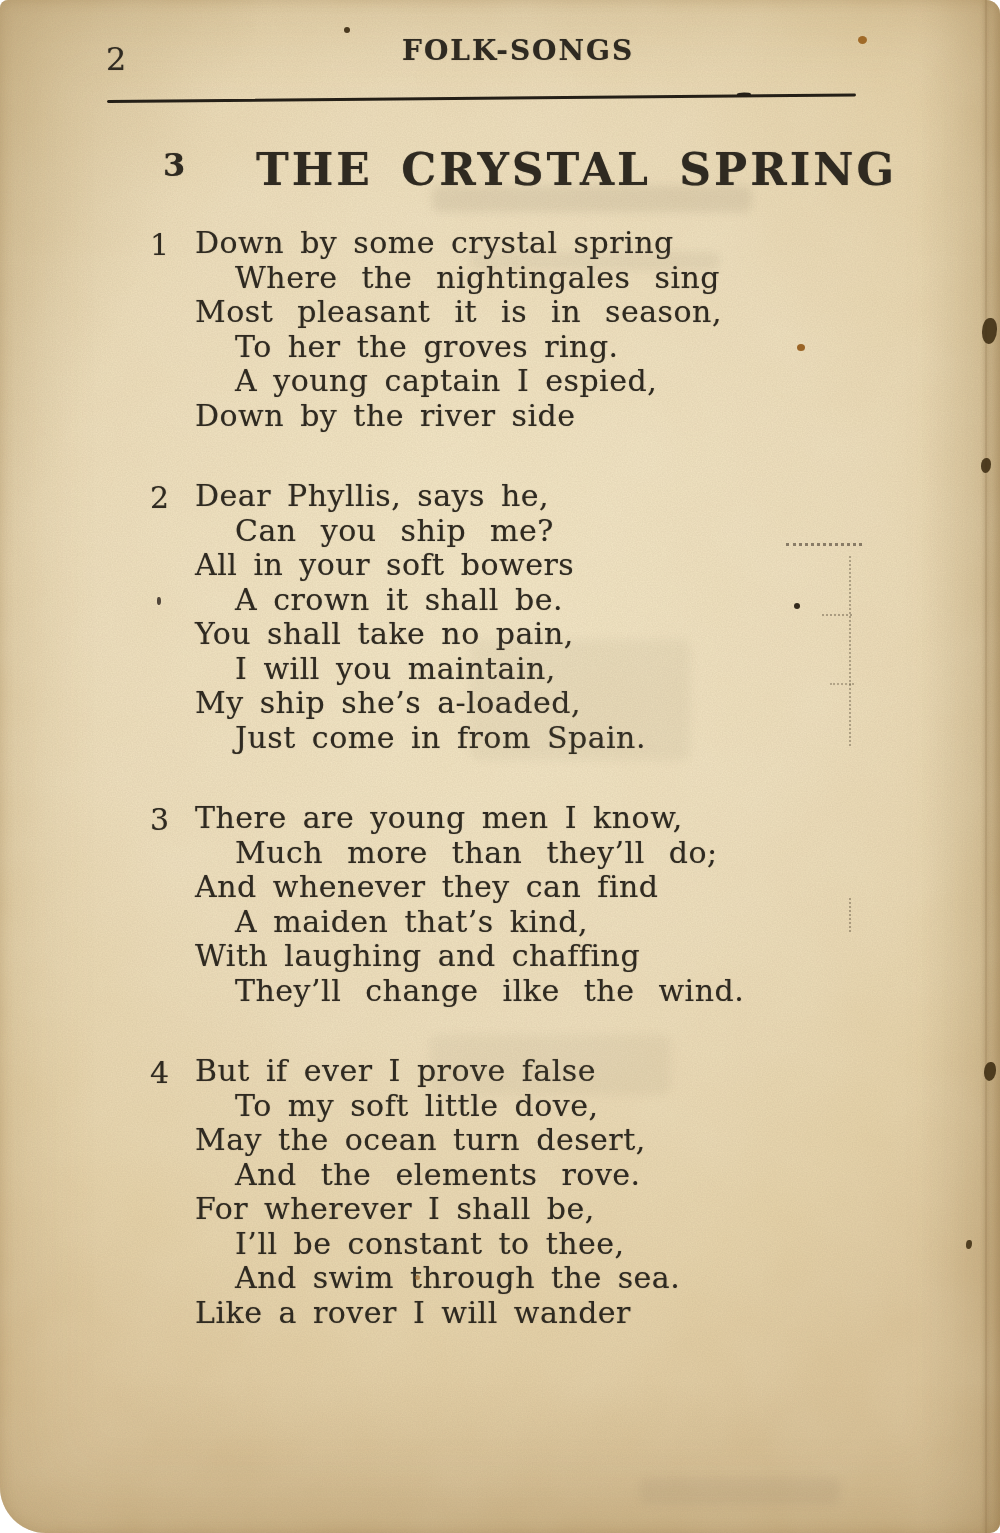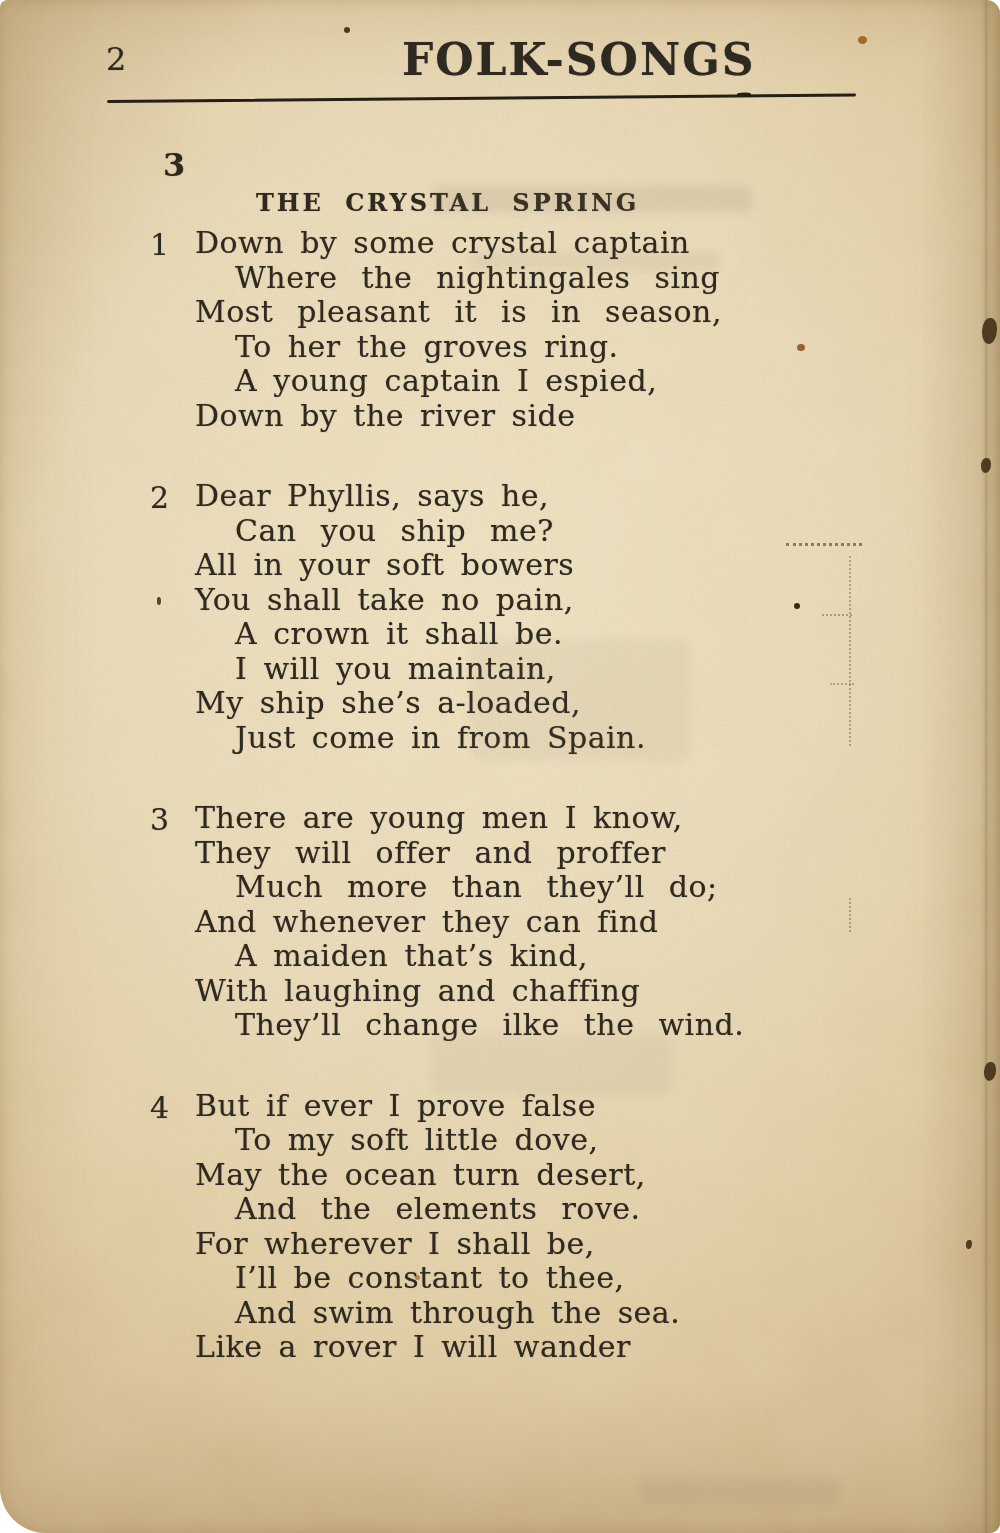--- a/index.html
+++ b/index.html
@@ -14,27 +14,27 @@
   .shade { position:absolute; inset:0; pointer-events:none;
     background:
       linear-gradient(115deg, rgba(118,88,42,.16), rgba(0,0,0,0) 16%),
       linear-gradient(to top, rgba(118,88,42,.10), rgba(0,0,0,0) 10%),
       linear-gradient(to left, rgba(118,88,42,.14), rgba(0,0,0,0) 8%);
   }
   .grain { position:absolute; inset:0; pointer-events:none; opacity:.8; }
   .ink { text-shadow: 0 0 1px rgba(47,42,33,.45); }
 
   .page-number { position:absolute; left:106px; top:40px; font-size:32px; }
-  .running-header { position:absolute; left:402px; top:34px; font-size:44px; font-weight:bold; letter-spacing:2px; word-spacing:2px; }
+  .running-header { position:absolute; left:402px; top:34px; font-size:28px; font-weight:bold; letter-spacing:2px; word-spacing:2px; }
   .rule { position:absolute; left:107px; top:100px; width:749px; height:3px; background:#241f17; border-radius:2px;
     transform:rotate(-0.5deg); transform-origin:left center; }
   .rule:after { content:""; position:absolute; left:630px; top:-2px; width:14px; height:3px; background:#241f17; border-radius:50% 50% 0 0; }
 
   .song-number { position:absolute; left:163px; top:146px; font-size:32px; font-weight:bold; }
-  .song-title  { position:absolute; left:256px; top:144px; font-size:24px; font-weight:bold; letter-spacing:3px; word-spacing:10px;margin-top:44px; }
+  .song-title  { position:absolute; left:256px; top:144px; font-size:44px; font-weight:bold; letter-spacing:3px; word-spacing:10px; }
 
   .verses { position:absolute; left:150px; top:226px; width:720px; }
   .verse { position:relative; padding-left:45px; margin-bottom:46px; }
   .verse-number { position:absolute; left:0; top:1px; font-size:30px; }
   .vline { font-size:30px; line-height:34.5px; letter-spacing:.5px; word-spacing:6px; white-space:nowrap; }
   .vline.indent { padding-left:40px; }
   .vline.wide { word-spacing:14px; }
 
   
   .ghost { position:absolute; pointer-events:none; filter:blur(4px); border-radius:8px; background:rgba(124,111,86,.13); }
@@ -99,44 +99,43 @@
   <div class="running-header ink">FOLK-SONGS</div>
   <div class="rule"></div>
 
   <div class="song-number ink">3</div>
   <div class="song-title ink">THE CRYSTAL SPRING</div>
 
   <div class="verses">
 
     <div class="verse">
       <span class="verse-number ink">1</span>
-      <div class="vline ink">Down by some crystal captain</div>
+      <div class="vline ink">Down by some crystal spring</div>
       <div class="vline ink indent wide">Where the nightingales sing</div>
       <div class="vline ink wide">Most pleasant it is in season,</div>
       <div class="vline ink indent">To her the groves ring.</div>
       <div class="vline ink indent">A young captain I espied,</div>
       <div class="vline ink">Down by the river side</div>
     </div>
 
     <div class="verse">
       <span class="verse-number ink">2</span>
       <div class="vline ink">Dear Phyllis, says he,</div>
       <div class="vline ink indent wide">Can you ship me?</div>
       <div class="vline ink">All in your soft bowers</div>
+      <div class="vline ink indent">A crown it shall be.</div>
       <div class="vline ink">You shall take no pain,</div>
-      <div class="vline ink indent">A crown it shall be.</div>
       <div class="vline ink indent">I will you maintain,</div>
       <div class="vline ink">My ship she’s a-loaded,</div>
       <div class="vline ink indent">Just come in from Spain.</div>
     </div>
 
     <div class="verse">
       <span class="verse-number ink">3</span>
       <div class="vline ink">There are young men I know,</div>
-      <div class="vline ink wide">They will offer and proffer</div>
       <div class="vline ink indent wide">Much more than they’ll do;</div>
       <div class="vline ink">And whenever they can find</div>
       <div class="vline ink indent">A maiden that’s kind,</div>
       <div class="vline ink">With laughing and chaffing</div>
       <div class="vline ink indent wide">They’ll change ilke the wind.</div>
     </div>
 
     <div class="verse">
       <span class="verse-number ink">4</span>
       <div class="vline ink">But if ever I prove false</div>

